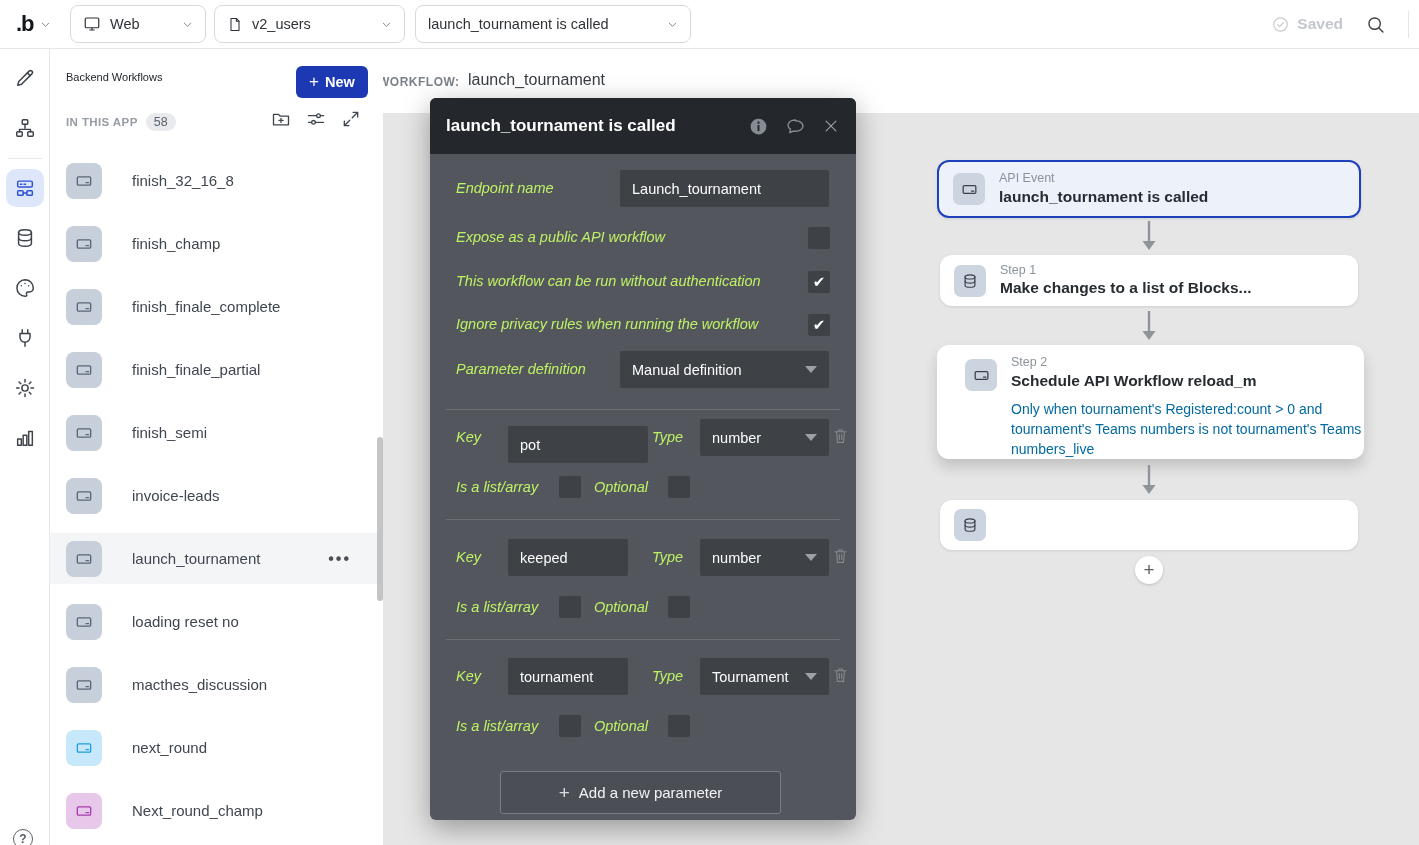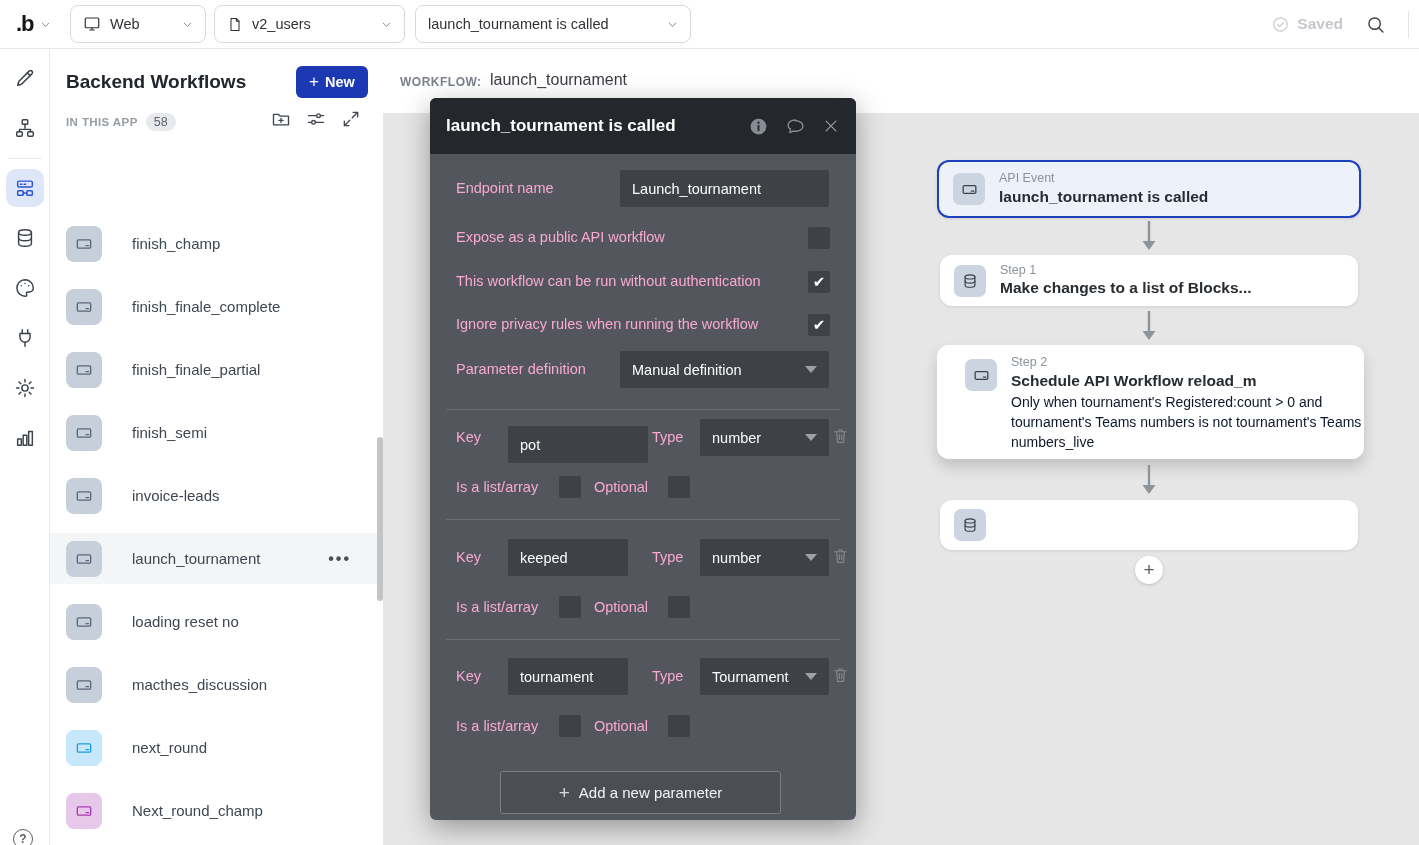--- a/index.html
+++ b/index.html
@@ -27,68 +27,68 @@
 
   
   .rail { position:absolute; left:0; top:49px; width:50px; height:796px; background:#fff; border-right:1px solid #e7e8ea; overflow:hidden; z-index:20; }
   .rail-item { position:absolute; left:6px; width:38px; height:38px; border-radius:10px; display:flex; align-items:center; justify-content:center; color:#3d434b; cursor:pointer; }
   .rail-item.active { background:#dde7f9; color:#2e53d3; }
   .rail-sep { position:absolute; left:8px; width:34px; height:1px; background:#e8e9eb; }
   .rail-help { position:absolute; left:13px; top:780px; width:20px; height:20px; border-radius:50%; border:1.6px solid #5a6066; color:#5a6066; font-size:12px; font-weight:bold; display:flex; align-items:center; justify-content:center; cursor:pointer; }
 
   
   .sidebar { position:absolute; left:50px; top:49px; width:333px; height:796px; background:#fff; overflow:hidden; z-index:20; }
-  .sb-title { position:absolute; left:16px; top:22px; font-size:19px; font-weight:bold; color:#21262c; }
+  .sb-title { position:absolute; left:16px; top:22px; font-size:11px; font-weight:normal; color:#21262c; }
   .new-btn { position:absolute; left:246px; top:17px; width:72px; height:32px; background:#1c39b3; border-radius:6px; color:#fff; font-size:14.5px; font-weight:bold; display:flex; align-items:center; justify-content:center; gap:6px; cursor:pointer; border:none; }
   .new-plus { font-size:17px; font-weight:normal; }
   .sb-row2 { position:absolute; left:16px; top:62px; width:301px; height:22px; display:flex; align-items:center; }
   .scope { font-size:11.5px; font-weight:bold; letter-spacing:.4px; color:#959ca4; }
   .count-badge { margin-left:8px; background:#e8eaed; color:#5c636b; font-size:12.5px; border-radius:10px; padding:2px 8px; }
   .sb-tools { position:absolute; right:22px; top:60px; display:flex; gap:15px; color:#3f4650; }
   .sb-tool { cursor:pointer; }
   .wf-row { position:absolute; left:0; width:333px; height:51px; display:flex; align-items:center; padding-left:16px; cursor:pointer; }
   .wf-row.selected { background:#f4f5f6; }
   .wf-icon { width:36px; height:36px; border-radius:8px; background:#c7cfdb; color:#59667a; display:flex; align-items:center; justify-content:center; flex:none; }
   .wf-icon[data-variant="blue"] { background:#c7e8fa; color:#1f9de0; }
   .wf-icon[data-variant="purple"] { background:#e8c8ea; color:#a53bb0; }
   .wf-label { margin-left:30px; font-size:15px; color:#3f4650; white-space:nowrap; }
   .row-menu { position:absolute; right:32px; top:50%; transform:translateY(-50%); color:#4a4f56; font-size:16px; font-weight:bold; letter-spacing:2px; cursor:pointer; }
   .sb-scrollbar { position:absolute; left:327px; top:388px; width:6px; height:164px; background:#c2c4c6; border-radius:3px; cursor:pointer; }
 
   
-  .main-header { position:absolute; left:383px; top:49px; width:1036px; height:64px; background:#fff; z-index:5;text-align:right; }
+  .main-header { position:absolute; left:361px; top:49px; width:1036px; height:64px; background:#fff; z-index:5;text-align:right; }
   .wf-tag { position:absolute; left:17px; top:26px; font-size:12px; font-weight:bold; letter-spacing:.5px; color:#7c828a; }
   .wf-name { position:absolute; left:107px; top:22px; font-size:16px; color:#383d44; }
   .canvas { position:absolute; left:383px; top:113px; width:1036px; height:732px; background:#e6e6e6; z-index:1; }
 
   
   .card { position:absolute; background:#fff; border-radius:12px; box-shadow:0 1px 3px rgba(0,0,0,.10); display:flex; align-items:flex-start; padding:10px 14px; gap:14px; cursor:pointer; }
   .card.event { left:554px; top:47px; width:424px; height:58px; background:#edf1f9; border:2px solid #1e40bd; align-items:center; padding-top:0; padding-bottom:0; }
   .card.step1 { left:557px; top:142px; width:418px; height:51px; align-items:center; padding-top:0; padding-bottom:0; }
   .card.step2 { left:554px; top:232px; width:427px; height:114px; box-shadow:0 8px 14px rgba(0,0,0,.16);padding-left:28px; }
   .card.step3 { left:557px; top:387px; width:418px; height:50px; align-items:center; padding-top:0; padding-bottom:0; }
   .card-icon { width:32px; height:32px; border-radius:7px; background:#cbd4df; color:#39414c; display:flex; align-items:center; justify-content:center; flex:none; }
   .card.step2 .card-icon { margin-top:4px; }
   .card-kind { font-size:12.5px; color:#8b939c; line-height:1.25; }
   .card-title { font-size:15.5px; font-weight:bold; color:#272c31; line-height:1.3; white-space:nowrap; }
-  .card-desc { font-size:14px; color:#0f172a; line-height:1.43; margin-top:1px; width:356px; }
+  .card-desc { font-size:14px; color:#0369a1; line-height:1.43; margin-top:8px; width:356px; }
   .flow-arrow { position:absolute; width:16px; height:32px; color:#8f9499; }
   .arrow-1 { left:758px; top:107px; }
   .arrow-2 { left:758px; top:197px; }
   .arrow-3 { left:758px; top:351px; }
   .add-step { position:absolute; left:752px; top:443px; width:28px; height:28px; border-radius:50%; background:#fff; box-shadow:0 1px 3px rgba(0,0,0,.18); color:#5c6166; font-size:19px; display:flex; align-items:center; justify-content:center; cursor:pointer; }
 
   
   .modal { position:absolute; left:430px; top:98px; width:426px; height:722px; background:#53575d; border-radius:6px; box-shadow:0 8px 28px rgba(0,0,0,.35); z-index:50; color:#eef0f2; }
   .modal-header { position:absolute; left:0; top:0; width:426px; height:56px; background:#24282c; border-radius:6px 6px 0 0; display:flex; align-items:center; padding:0 16px; }
   .modal-title { font-size:17px; font-weight:bold; color:#fff; flex:1; }
   .mh-icons { display:flex; align-items:center; gap:15px; }
   .mh-icon { cursor:pointer; color:#868c93; }
   .mh-close { color:#9aa1a8; }
-  .m-label { position:absolute; left:26px; font-size:14.5px; color:#f9a8d4; }
+  .m-label { position:absolute; left:26px; font-size:14.5px; color:#bef264;font-style:italic; }
   .m-input { position:absolute; height:37px; background:#3e4246; border:none; border-radius:2px; color:#fdfdfd; font-size:14.5px; padding:0 12px; display:flex; align-items:center; }
   .m-select { position:absolute; height:37px; background:#3e4246; border-radius:2px; color:#fdfdfd; font-size:14.5px; padding:0 12px; display:flex; align-items:center; cursor:pointer; }
   .m-select .sel-val { flex:1; }
   .m-caret { width:0; height:0; border-left:6px solid transparent; border-right:6px solid transparent; border-top:7px solid #9ba1a7; }
   .m-check { position:absolute; width:22px; height:22px; background:#3e4246; border-radius:2px; cursor:pointer; display:flex; align-items:center; justify-content:center; }
   .m-check.checked::after { content:"\2714"; color:#fff; font-size:15px; font-weight:bold; }
   .m-divider { position:absolute; left:16px; width:394px; height:1px; background:rgba(255,255,255,.14); }
   .trash { position:absolute; color:#85898e; cursor:pointer; }
   .add-param-btn { position:absolute; left:70px; top:673px; width:281px; height:43px; background:#4b4f55; border:1px solid #7b7f85; border-radius:3px; color:#f2f3f5; font-size:15px; display:flex; align-items:center; justify-content:center; gap:9px; cursor:pointer; }
   .add-param-btn .plus-g { font-size:19px; color:#d8dadd; }
@@ -248,20 +248,29 @@
             <circle cx="9" cy="16" r="2.2" fill="#fff"></circle>
           </svg>
       </span>
       <span class="sb-tool stroke-ic">
         <svg width="20" height="20" viewBox="0 0 24 24">
             <path d="M14.5 4H20v5.5M20 4l-6.5 6.5M9.5 20H4v-5.5M4 20l6.5-6.5"></path>
           </svg>
       </span>
     </div>
 
+    <div class="wf-row" style="top:106px;">
+      <span class="wf-icon stroke-ic" data-variant="default">
+          <svg width="20" height="20" viewBox="0 0 24 24">
+            <rect x="4" y="7" width="16" height="10" rx="1.5"></rect>
+            <path d="M14.5 14h3"></path>
+          </svg>
+        </span>
+      <span class="wf-label">finish_32_16_8</span>
+    </div>
     <div class="wf-row" style="top:169px;text-align:center;">
       <span class="wf-icon stroke-ic" data-variant="default">
           <svg width="20" height="20" viewBox="0 0 24 24">
             <rect x="4" y="7" width="16" height="10" rx="1.5"></rect>
             <path d="M14.5 14h3"></path>
           </svg>
         </span>
       <span class="wf-label">finish_champ</span>
     </div>
     <div class="wf-row" style="top:232px;">

